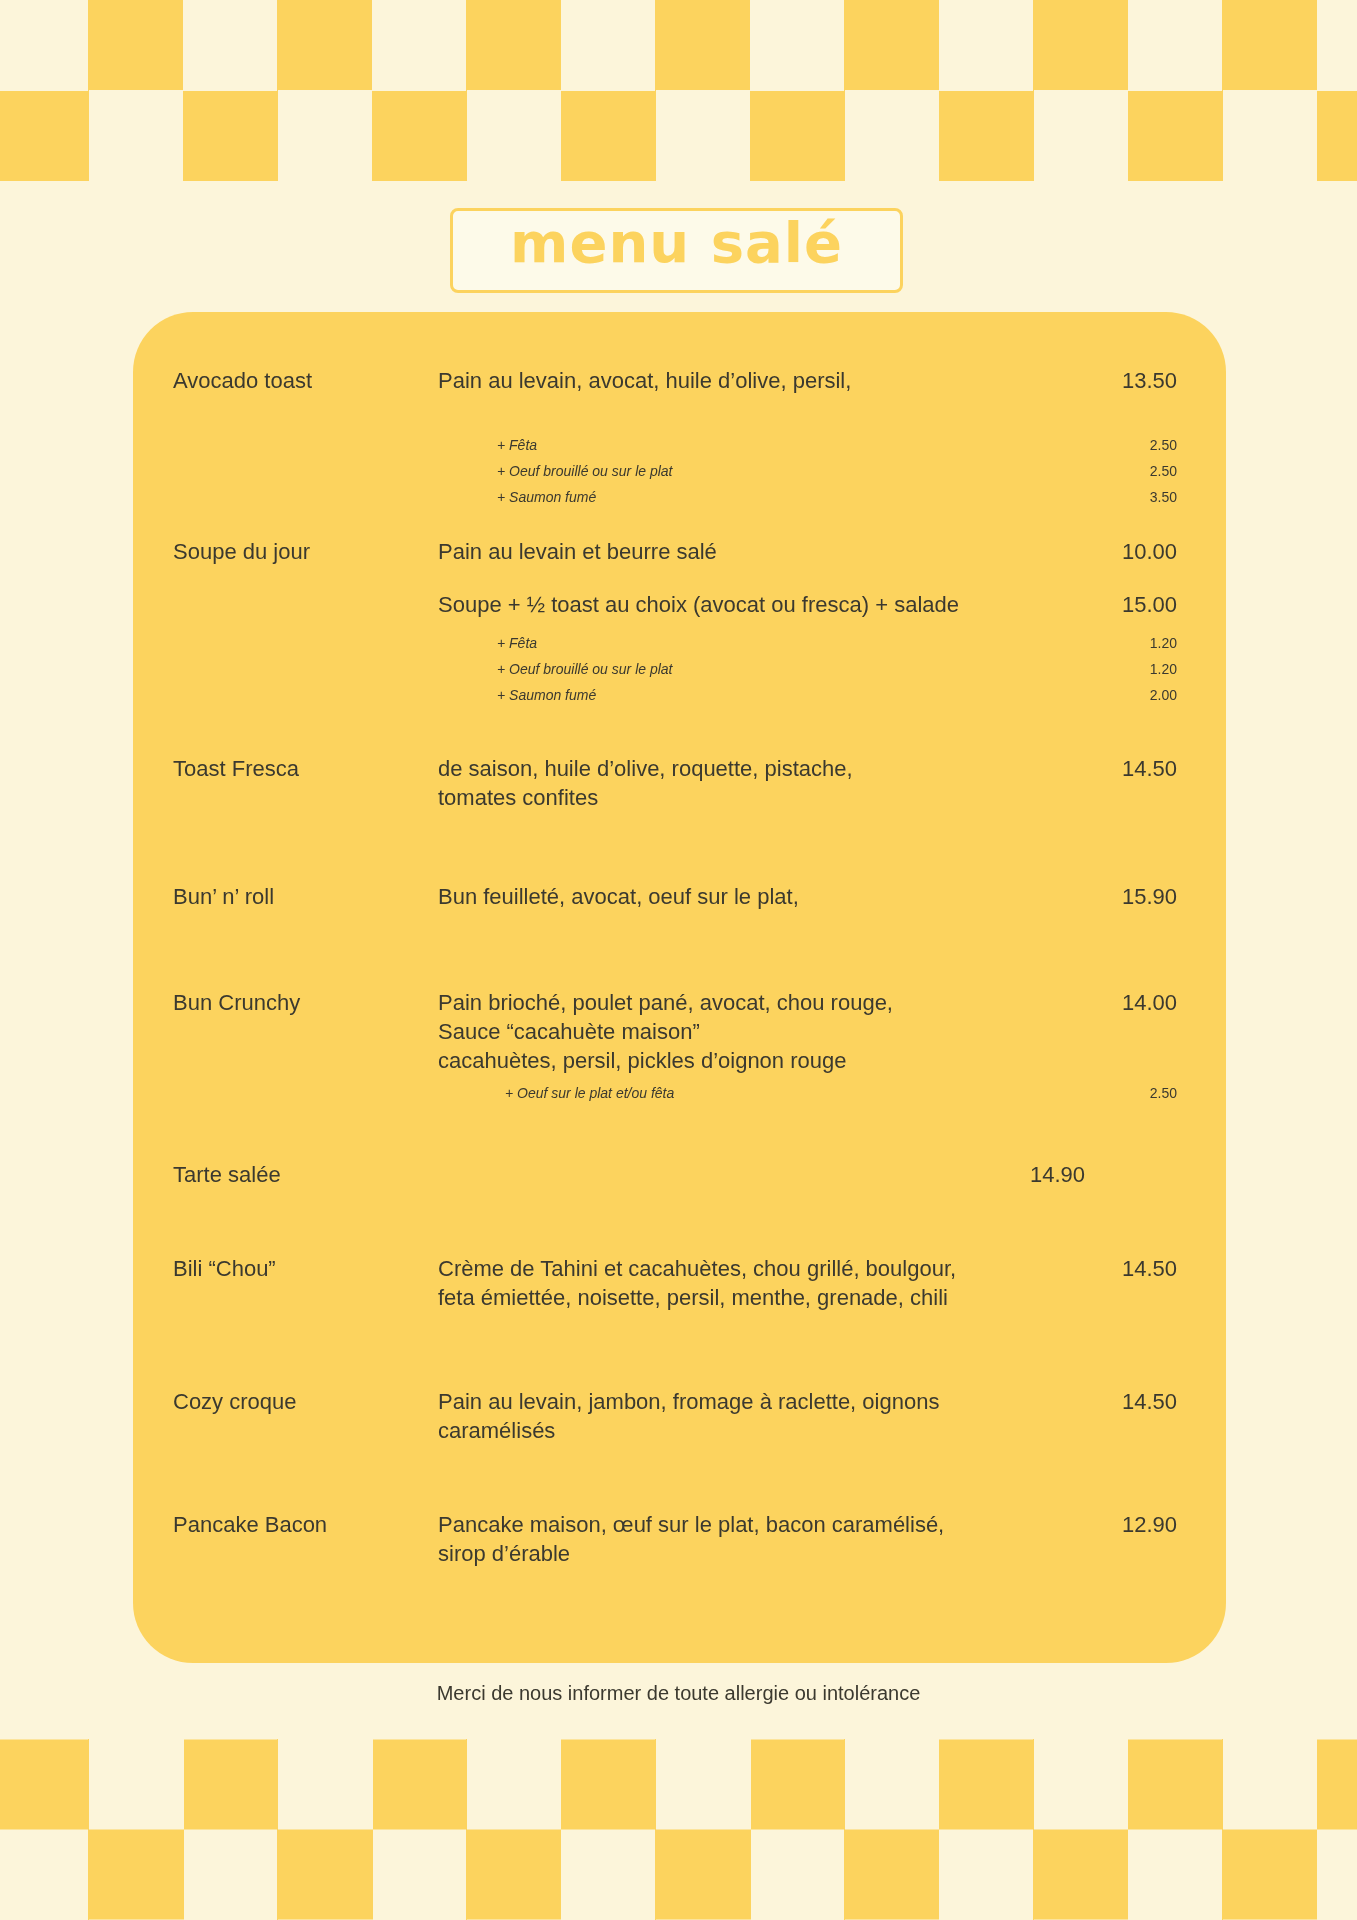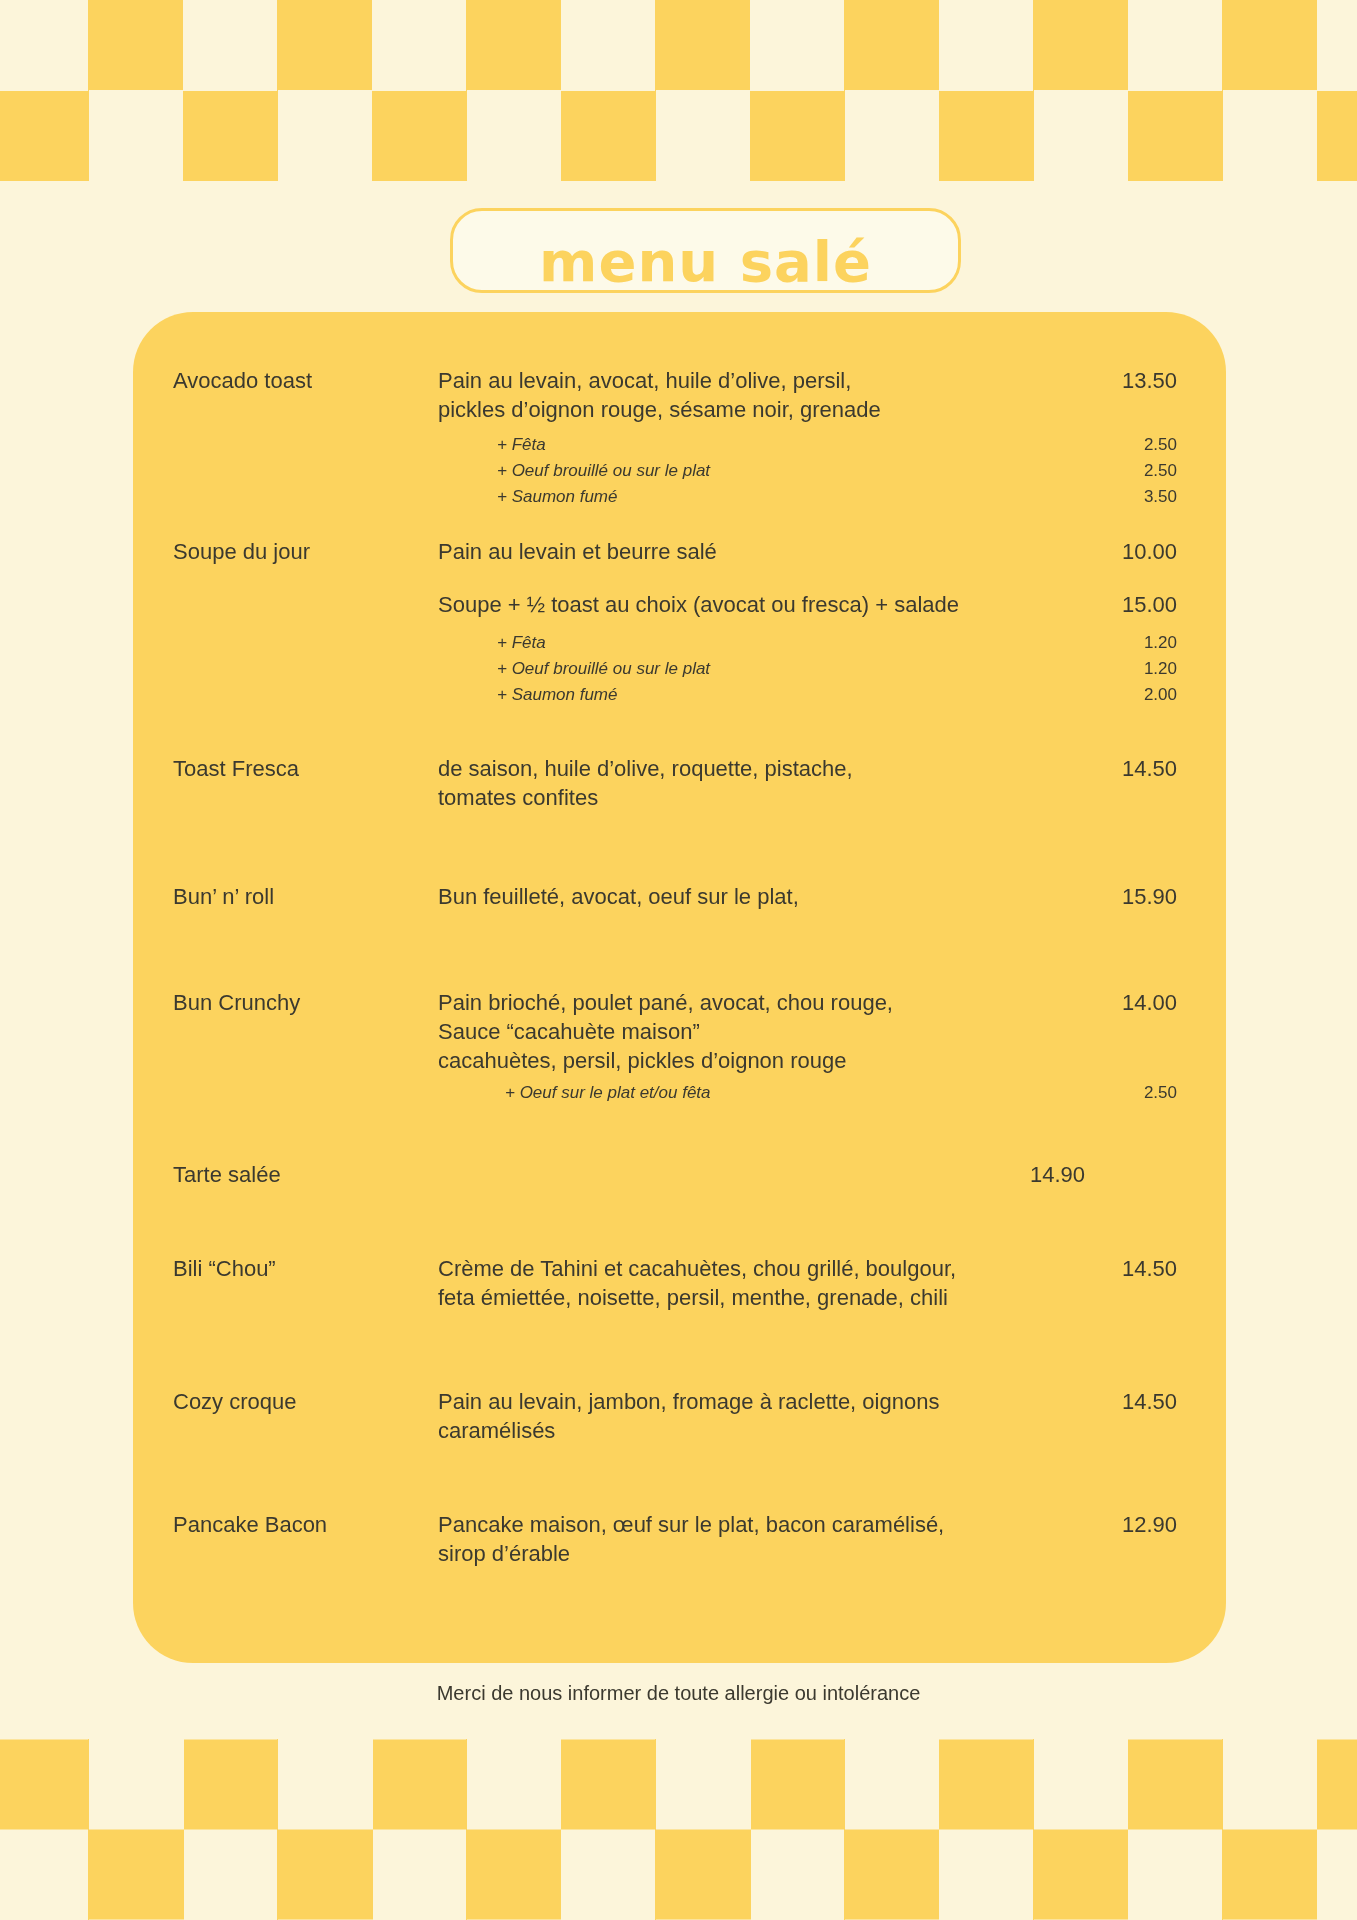--- a/index.html
+++ b/index.html
@@ -21,26 +21,26 @@
   .checker{
     position:absolute;left:0;width:100%;height:181px;
     background-image:conic-gradient(var(--yellow) 0 25%, transparent 25% 50%, var(--yellow) 50% 75%, transparent 75%);
     background-size:189px 181px;
     background-position:-6px 0;
   }
   .checker.top{top:0;}
   .checker.bottom{top:1739px;background-position:-6px -90.5px;}
   
   .title-box{
-    position:absolute;left:450px;top:208px;width:511px;height:85px;
+    position:absolute;left:450px;top:208px;width:453px;height:85px;
     box-sizing:border-box;
     background:var(--titlebg);
     border:3px solid var(--yellow);
-    border-radius:32px;
-    display:flex;align-items:flex-end;justify-content:center;
+    border-radius:8px;
+    display:flex;align-items:flex-start;justify-content:center;
   }
   .title-text{
     font-family:"DejaVu Sans",sans-serif;
     font-weight:bold;
     font-size:56px;
     letter-spacing:1px;
     color:var(--yellow);
     line-height:1;
     padding-top:4px;
   }
@@ -54,21 +54,21 @@
     position:absolute;left:40px;right:49px;
     display:grid;
     grid-template-columns:265px 1fr 92px;
     font-size:22px;line-height:29px;
   }
   .item .name{white-space:nowrap;}
   .item .desc div{white-space:nowrap;}
   .item .price{text-align:right;white-space:nowrap;}
   .addons{
     position:absolute;left:364px;right:49px;
-    font-size:17px;line-height:26px;
+    font-size:14px;line-height:26px;
   }
   .addon-row{display:flex;justify-content:space-between;}
   .addon-row .lbl{font-style:italic;white-space:nowrap;}
   .addon-row .p{font-style:normal;white-space:nowrap;}
   
   .footer{
     position:absolute;left:0;top:1680px;width:100%;
     text-align:center;
     font-size:20px;line-height:26px;
   }
@@ -84,21 +84,20 @@
   <div class="title-box">
     <div class="title-text">menu salé</div>
   </div>
 
   <div class="card">
 
     <div class="item" style="top:54px">
       <div class="name">Avocado toast</div>
       <div class="desc">
         <div>Pain au levain, avocat, huile d’olive, persil,</div>
-        <div>pickles d’oignon rouge, sésame noir, grenade</div>
       </div>
       <div class="price">13.50</div>
     </div>
     <div class="addons" style="top:120px">
       <div class="addon-row">
         <span class="lbl">+ Fêta</span>
         <span class="p">2.50</span>
       </div>
       <div class="addon-row">
         <span class="lbl">+ Oeuf brouillé ou sur le plat</span>

